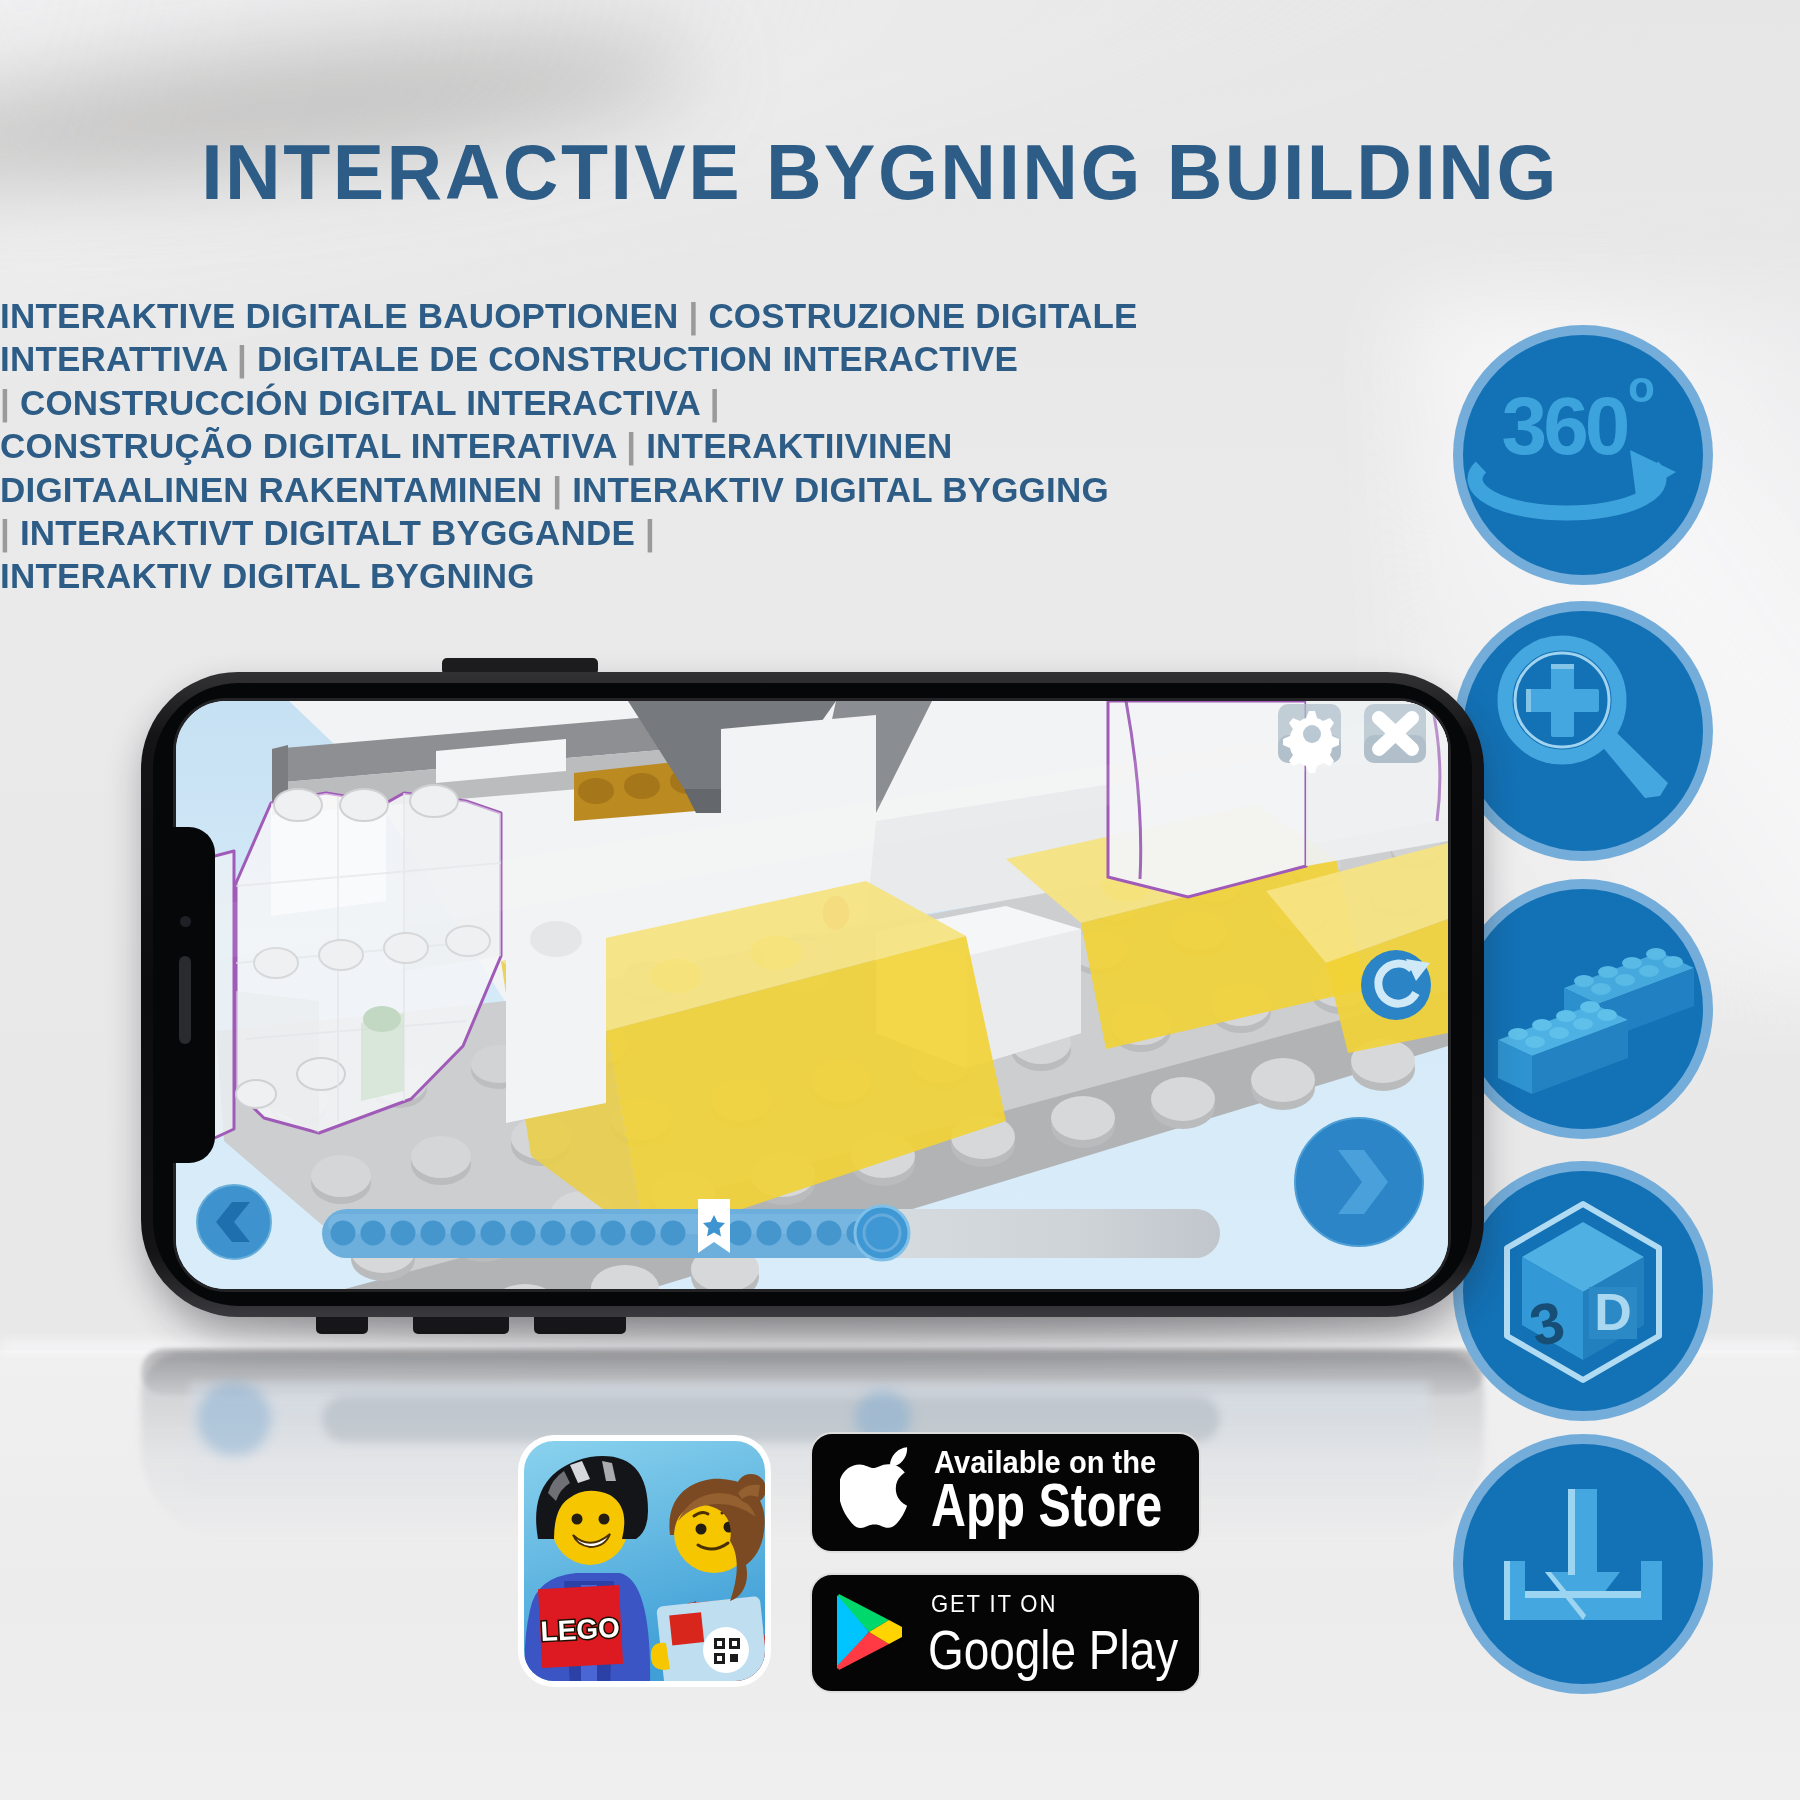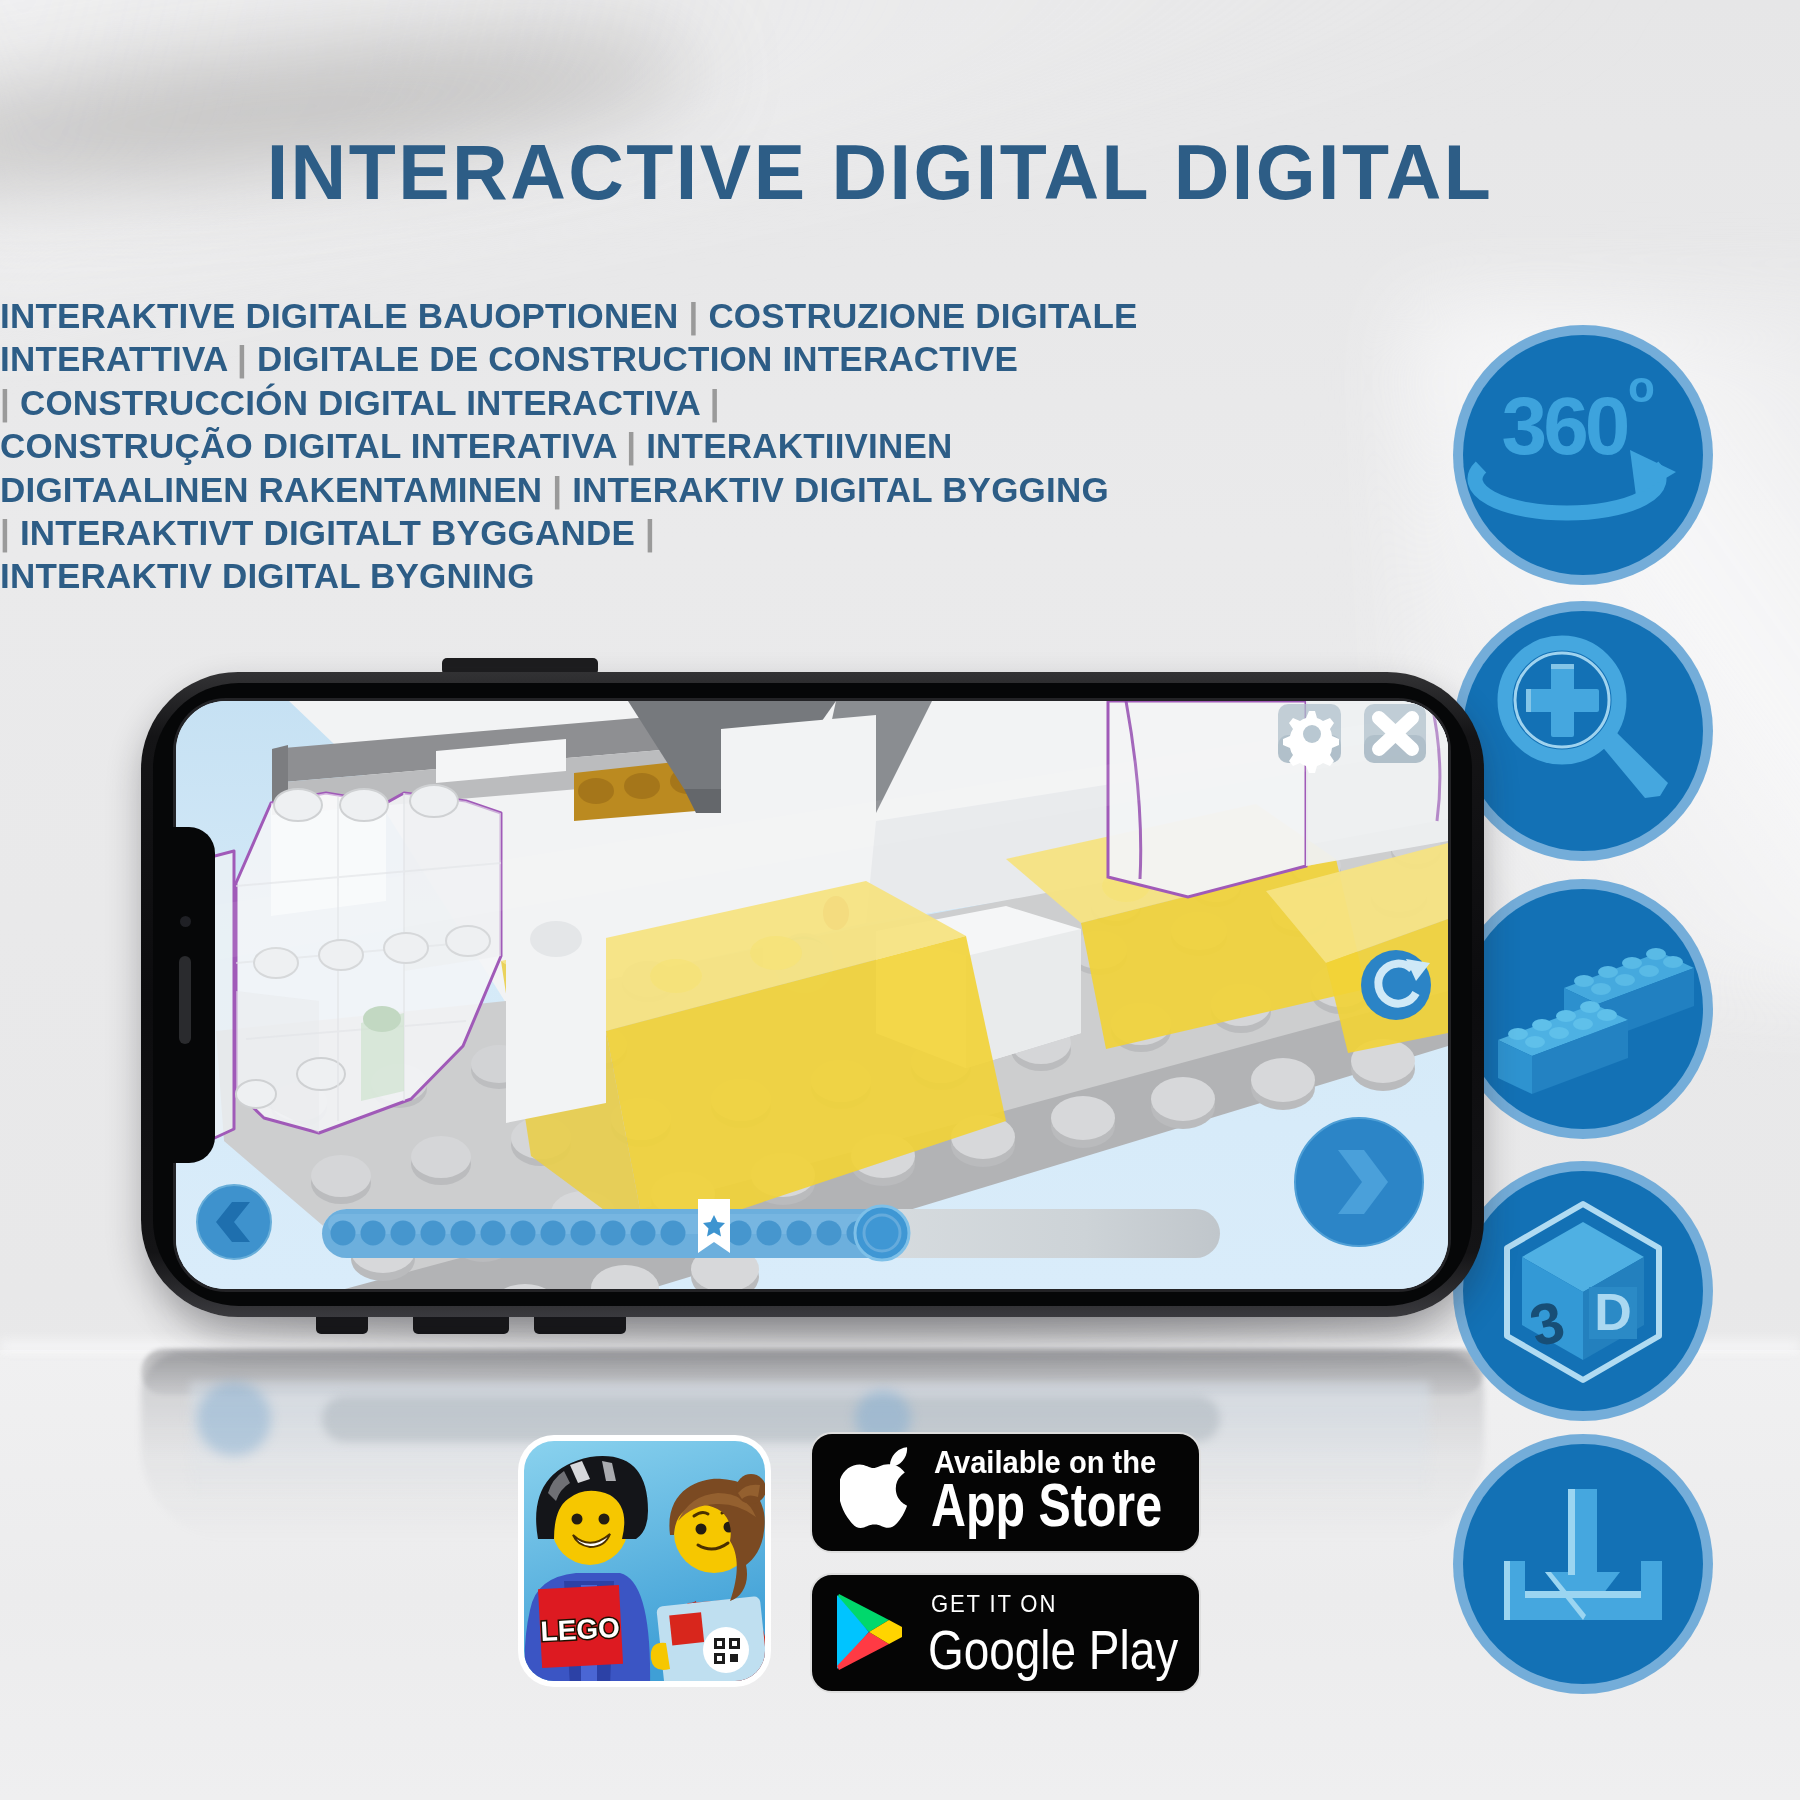--- a/index.html
+++ b/index.html
@@ -16,21 +16,21 @@
 <div class="abs" style="left:-100px;top:-320px;width:1700px;height:480px;background:linear-gradient(115deg,rgba(250,250,251,0.55),rgba(250,250,251,0));transform:rotate(-10deg);filter:blur(55px);"></div>
 
 <div class="abs" style="left:-150px;top:55px;width:850px;height:110px;background:rgba(120,118,116,0.38);transform:rotate(-6deg);filter:blur(45px);border-radius:50%;"></div>
 
 <div class="abs" style="left:1400px;top:300px;width:600px;height:700px;background:linear-gradient(55deg,rgba(255,255,255,0),rgba(253,253,254,0.7) 55%,rgba(225,225,227,0.45));filter:blur(42px);"></div>
 
 <div class="abs" style="left:0;top:1350px;width:1800px;height:450px;background:linear-gradient(180deg,#f0f0f1 0%,#ececed 55%,#efeff0 100%);"></div>
 
 <div class="abs" style="left:0;top:1334px;width:1800px;height:18px;background:linear-gradient(180deg,rgba(205,205,207,0),rgba(252,252,253,0.85));filter:blur(5px);"></div>
 
-<div class="abs" id="title" style="left:0;top:128px;width:1760px;text-align:center;font-weight:bold;font-size:77px;letter-spacing:2.5px;color:#2d5d86;">INTERACTIVE DIGITAL DIGITAL</div>
+<div class="abs" id="title" style="left:0;top:128px;width:1760px;text-align:center;font-weight:bold;font-size:77px;letter-spacing:2.5px;color:#2d5d86;">INTERACTIVE BYGNING BUILDING</div>
 
 <div class="abs" id="subtitle" style="left:0;top:294px;width:1722px;text-align:left;font-weight:bold;font-size:35px;letter-spacing:0.2px;line-height:43.4px;color:#2d5d86;">
 INTERAKTIVE DIGITALE BAUOPTIONEN <span style="color:#9a9a9a">|</span> COSTRUZIONE DIGITALE<br>
 INTERATTIVA <span style="color:#9a9a9a">|</span> DIGITALE DE CONSTRUCTION INTERACTIVE<br>
 <span style="color:#9a9a9a">|</span> CONSTRUCCIÓN DIGITAL INTERACTIVA <span style="color:#9a9a9a">|</span><br>
 CONSTRUÇÃO DIGITAL INTERATIVA <span style="color:#9a9a9a">|</span> INTERAKTIIVINEN<br>
 DIGITAALINEN RAKENTAMINEN <span style="color:#9a9a9a">|</span> INTERAKTIV DIGITAL BYGGING<br>
 <span style="color:#9a9a9a">|</span> INTERAKTIVT DIGITALT BYGGANDE <span style="color:#9a9a9a">|</span><br>
 INTERAKTIV DIGITAL BYGNING
 </div>

